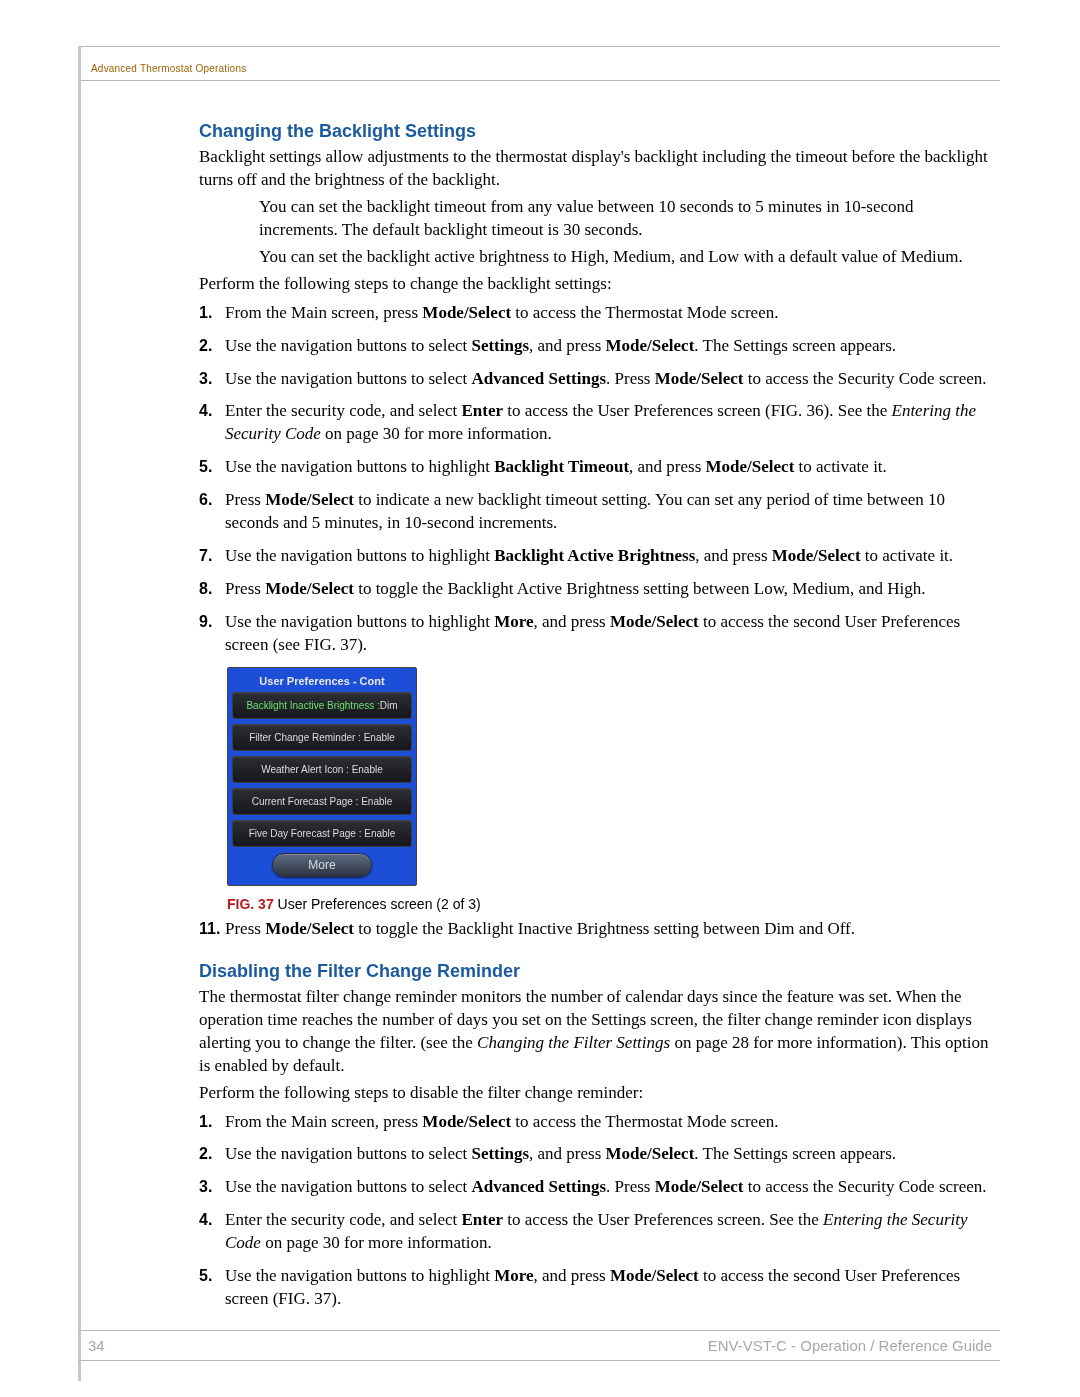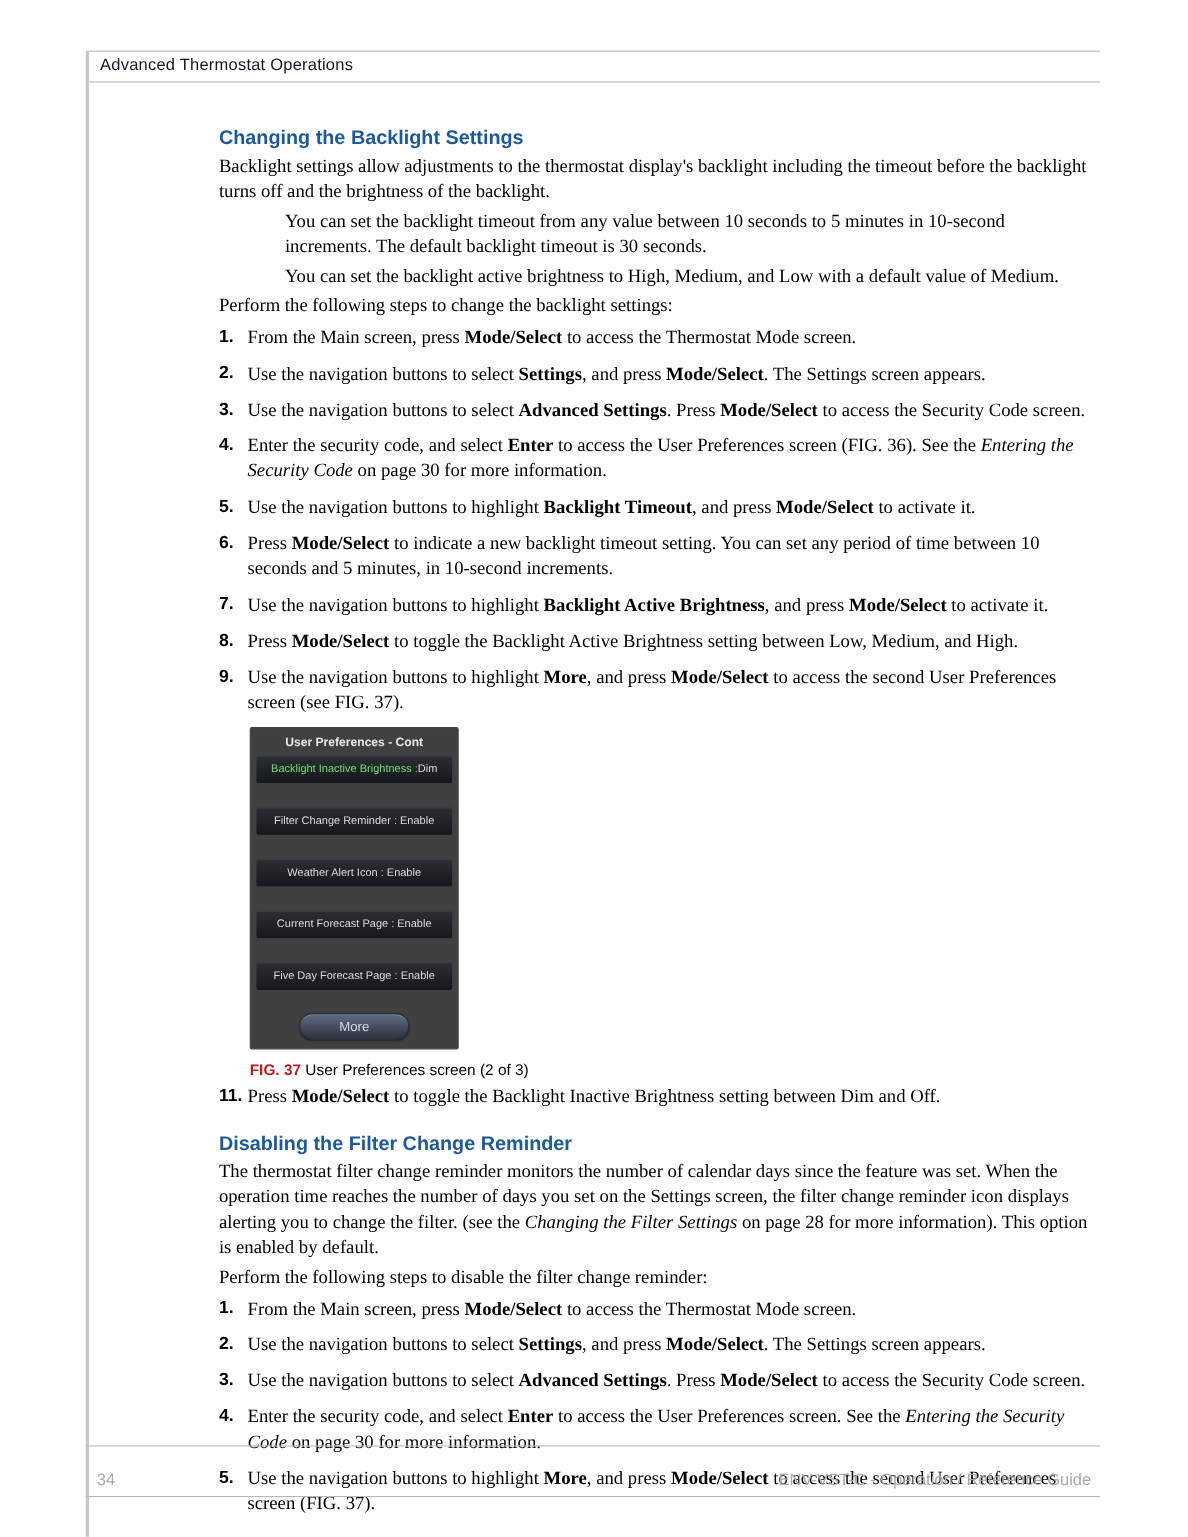--- a/index.html
+++ b/index.html
@@ -19,24 +19,24 @@
     left: 78px;
     top: 46px;
     width: 922px;
     border-left: 3px solid #c8c8c6;
     box-sizing: border-box;
     padding-bottom: 60px;
   }
   .header-bar {
     border-top: 1px solid #b8b8b6;
     border-bottom: 1px solid #b8b8b6;
-    padding: 4px 0 6px 10px;
-    font-family: Arial, Helvetica, sans-serif;
-    color: #0f172a;
-    font-size: 15px;
+    padding: 16px 0 6px 10px;
+    font-family: Arial, Helvetica, sans-serif;
+    color: #a16207;
+    font-size: 10px;
     letter-spacing: 0.2px;
   }
   .content {
     padding: 40px 10px 0 118px;
   }
   .section-title {
     font-family: Liberation Sans, sans-serif;
     font-weight: bold;
     color: #1b5a9e;
     font-size: 18px;
@@ -71,42 +71,42 @@
     flex: 0 0 26px;
   }
   ol.steps > li .txt {
     flex: 1 1 auto;
   }
   b { font-weight: bold; }
   i { font-style: italic; }
   .fig-wrap { margin: 10px 0 6px 28px; }
   .device {
     width: 180px;
-    background: #404040;
+    background: #1d4ed8;
     border: 1px solid #444;
     border-radius: 2px;
     padding: 4px;
     font-family: Arial, Helvetica, sans-serif;
   }
   .device-title {
     text-align: center;
     color: #e8e8e8;
     font-size: 11px;
     font-weight: bold;
     padding: 3px 0 5px 0;
   }
   .device-item {
     background: linear-gradient(#2b2e33, #15171b);
     border: 1px solid #3a3e45;
     border-radius: 3px;
     color: #dcdcdc;
     font-size: 10px;
     padding: 7px 4px;
     text-align: center;
-    margin-bottom: 20px;
+    margin-bottom: 5px;
     box-shadow: inset 0 1px 0 rgba(255,255,255,0.07);
   }
   .device-item.selected .lbl {
     color: #6fe06f;
   }
   .device-more {
     display: block;
     margin: 6px auto 4px auto;
     width: 98px;
     background: linear-gradient(#5f6c82, #2d3441);
@@ -126,21 +126,21 @@
   }
   .fig-caption .fig-num { font-weight: bold; color: #b91c1c; }
   .fig-caption .fig-text { color: #000000; }
   .footer {
     position: absolute;
     left: 78px;
     bottom: 36px;
     width: 922px;
     border-top: 1px solid #b8b8b6;
     border-bottom: 1px solid #b8b8b6;
-    padding: 22px 8px 6px 10px;
+    padding: 6px 8px 6px 10px;
     box-sizing: border-box;
     font-family: Arial, Helvetica, sans-serif;
     color: #a8a8a6;
     font-size: 15px;
     display: flex;
     justify-content: space-between;
   }
   .section-gap { height: 10px; }
 </style>
 </head>

